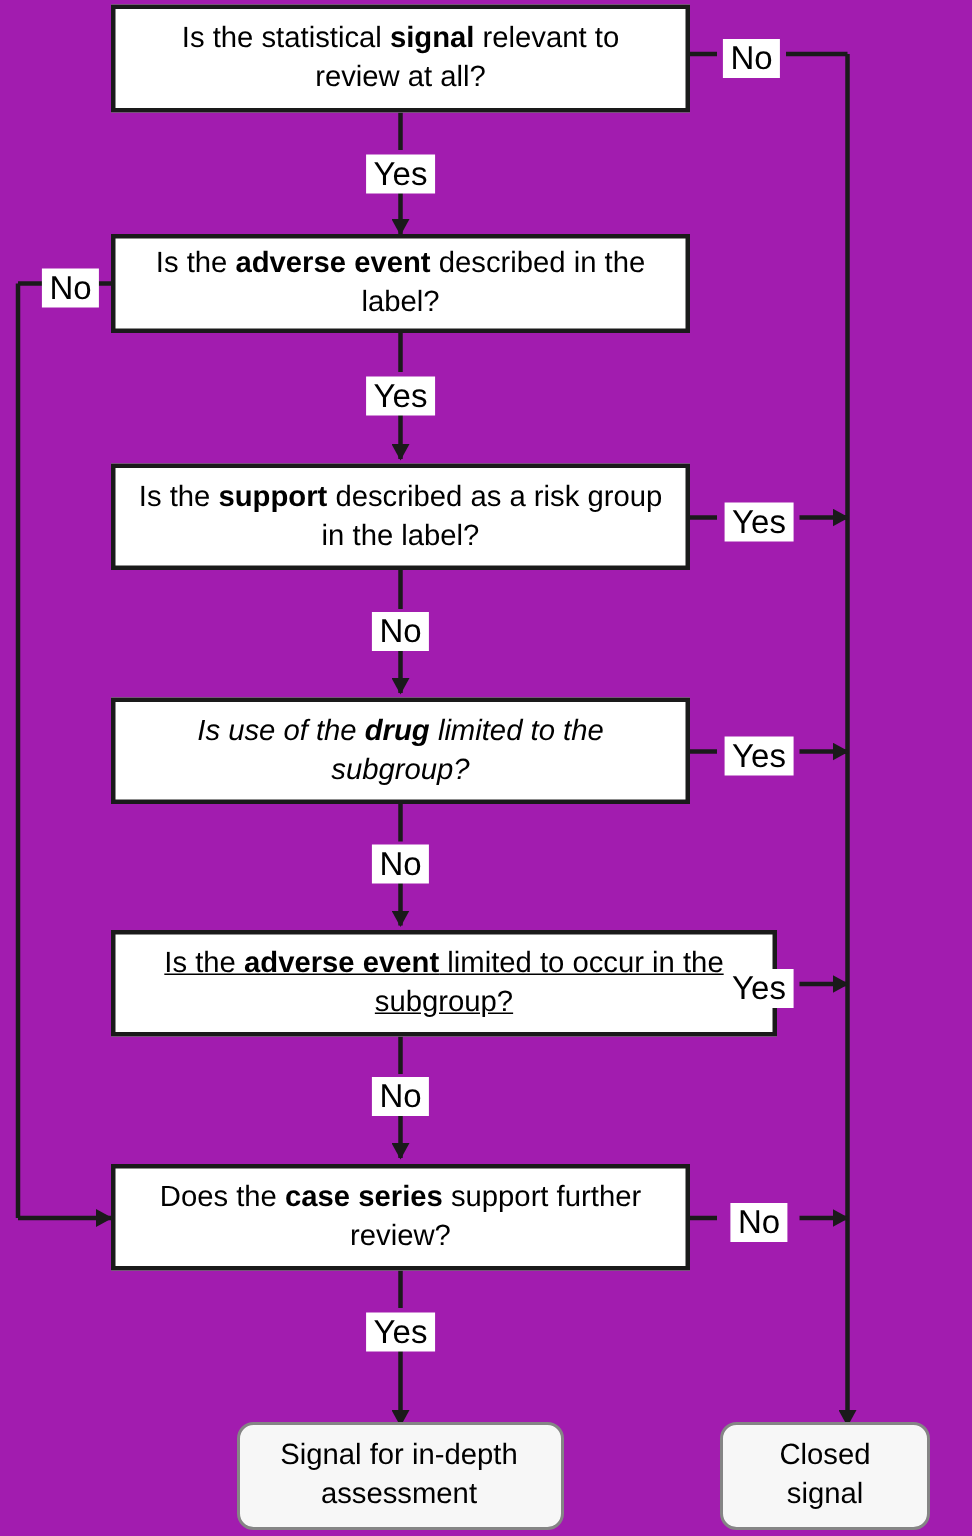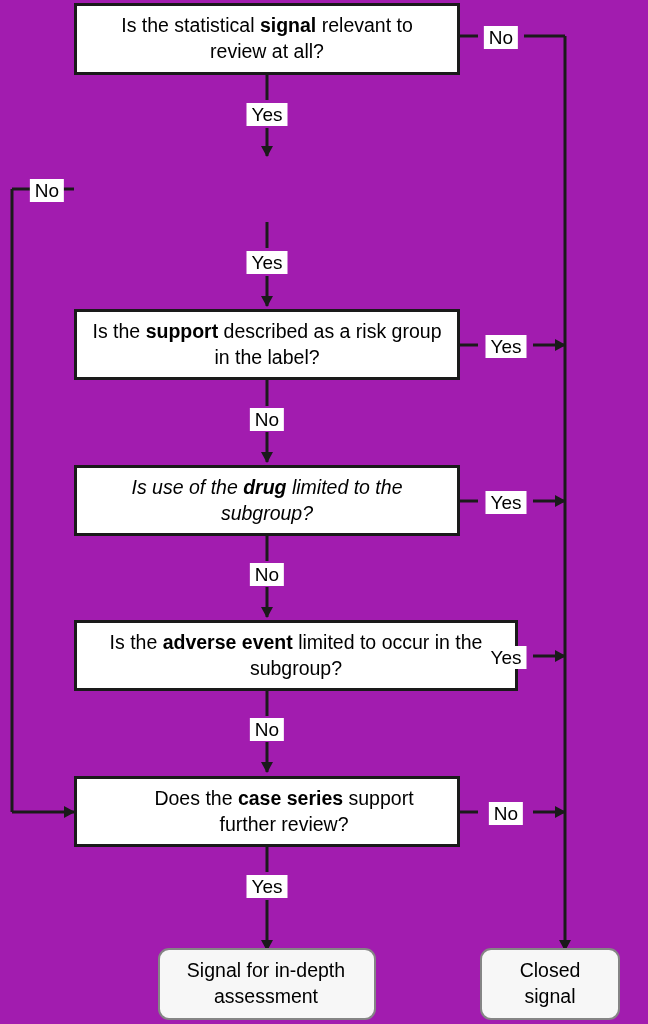--- a/index.html
+++ b/index.html
@@ -59,21 +59,21 @@
     justify-content: center;
     text-align: center;
     padding: 0 12px;
     font-size: 19.5px;
     line-height: 1.32;
     color: #000000;
     z-index: 3;
   }
   .edge-label {
     position: absolute;
-    font-size: 19px;
+    font-size: 22px;
     line-height: 1;
     color: #000000;
     background: #ffffff;
     padding: 2px 5px;
     white-space: nowrap;
     z-index: 4;
   }
   .edge-label.center {
     transform: translateX(-50%);
     text-align: center;
@@ -131,34 +131,37 @@
     <line x1="533" y1="812" x2="565" y2="812" stroke="#1a1a1a" stroke-width="3" marker-end="url(#arrowRight)"></line>
 
     <line x1="267" y1="847" x2="267" y2="872" stroke="#1a1a1a" stroke-width="3"></line>
     <line x1="267" y1="900" x2="267" y2="950" stroke="#1a1a1a" stroke-width="3" marker-end="url(#arrowDown)"></line>
   </svg>
 
   <div class="decision-box" style="left:74px; top:3px; width:386px; height:72px;">
     <span class="txt">Is the statistical <b>signal</b> relevant to review at all?</span>
   </div>
 
+  <div class="decision-box" style="left:74px; top:156px; width:386px; height:66px;">
+    <span class="txt">Is the <b>adverse event</b> described in the label?</span>
+  </div>
 
   <div class="decision-box" style="left:74px; top:309px; width:386px; height:71px;">
     <span class="txt">Is the <b>support</b> described as a risk group in the label?</span>
   </div>
 
   <div class="decision-box" style="left:74px; top:465px; width:386px; height:71px;font-style:italic;">
     <span class="txt">Is use of the <b>drug</b> limited to the subgroup?</span>
   </div>
 
-  <div class="decision-box" style="left:74px; top:620px; width:444px; height:71px;">
+  <div class="decision-box" style="left:74px; top:620px; width:444px; height:71px;text-decoration:underline;">
     <span class="txt">Is the <b>adverse event</b> limited to occur in the subgroup?</span>
   </div>
 
-  <div class="decision-box" style="left:74px; top:776px; width:386px; height:71px;padding-left:48px;">
+  <div class="decision-box" style="left:74px; top:776px; width:386px; height:71px;">
     <span class="txt">Does the <b>case series</b> support further review?</span>
   </div>
 
   <div class="terminal-box" style="left:158px; top:948px; width:218px; height:72px;padding-left:10px;">
     <span class="txt">Signal for in-depth assessment</span>
   </div>
 
   <div class="terminal-box" style="left:480px; top:948px; width:140px; height:72px;">
     <span class="txt">Closed signal</span>
   </div>

